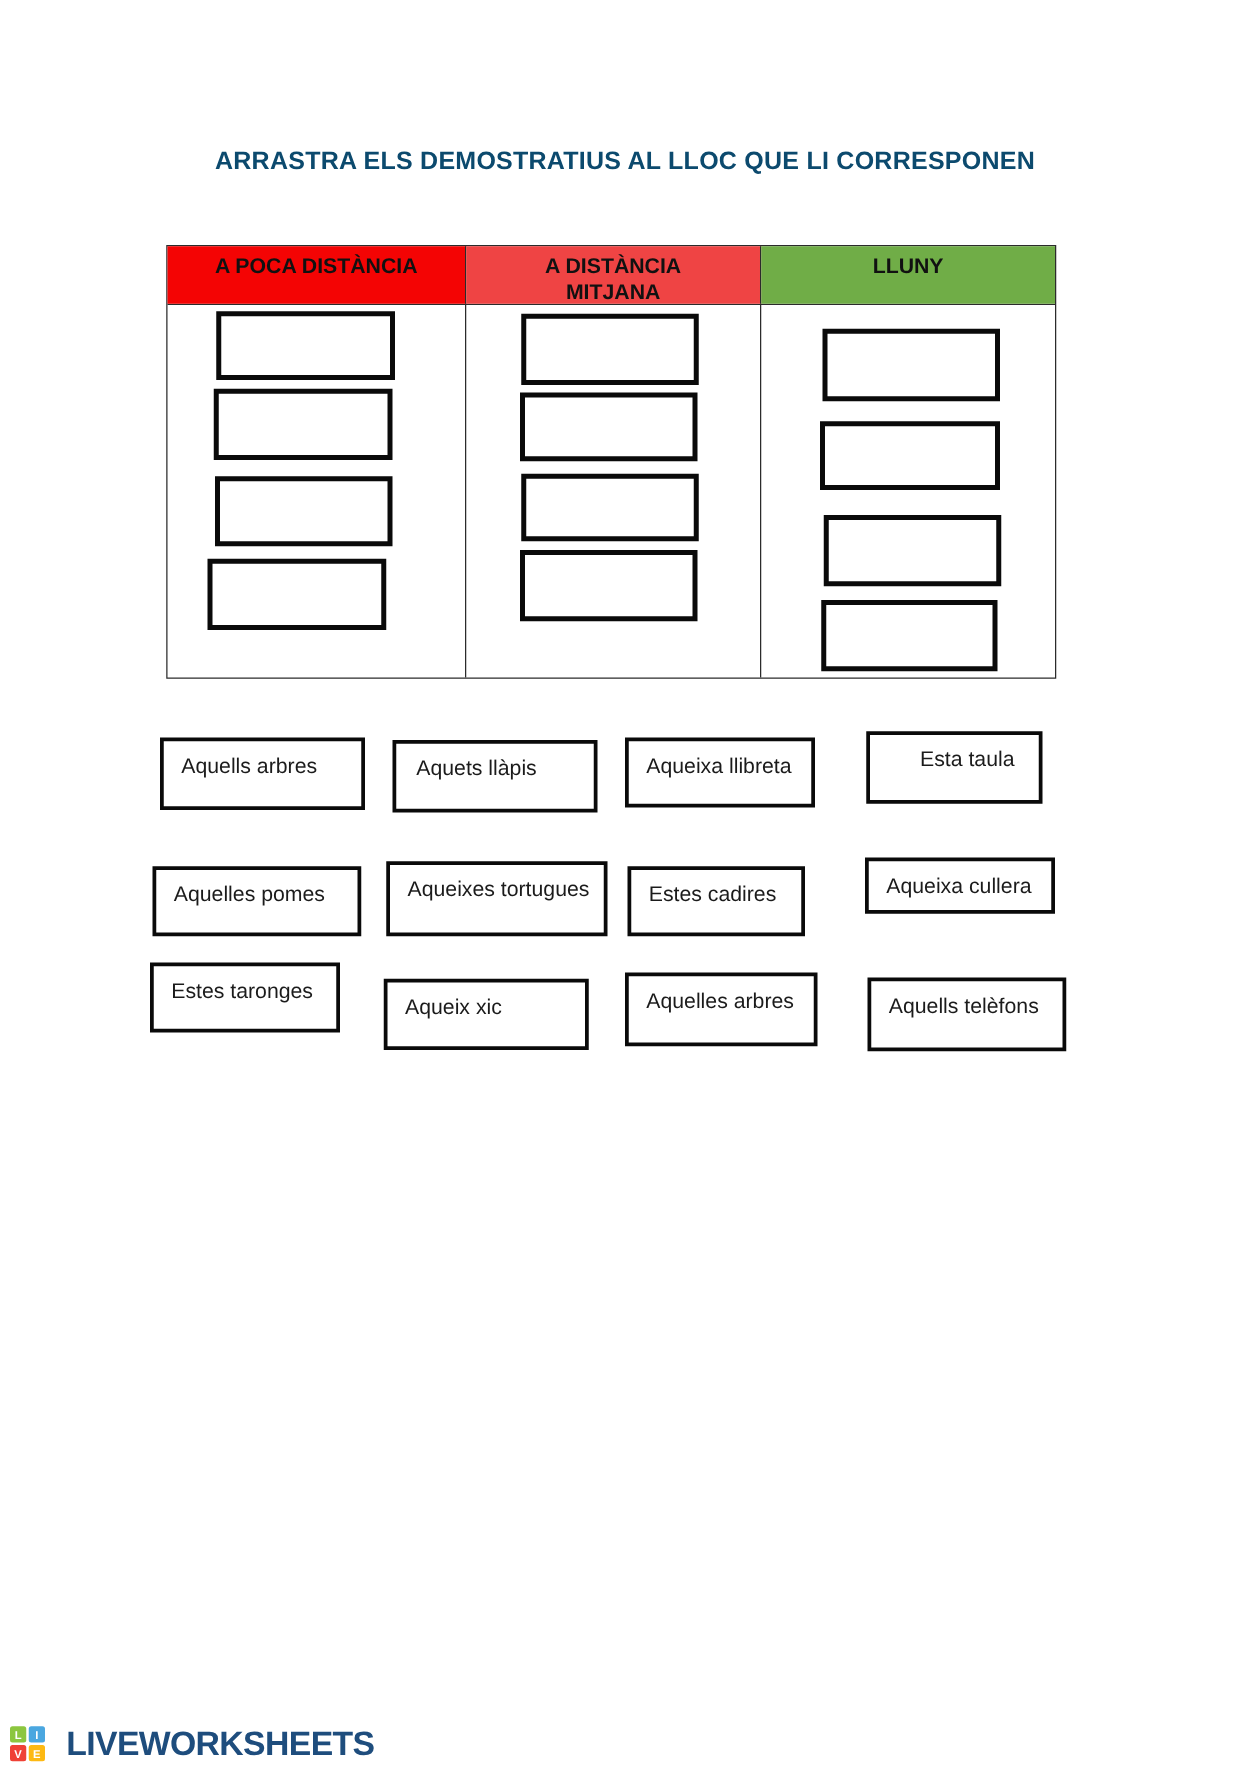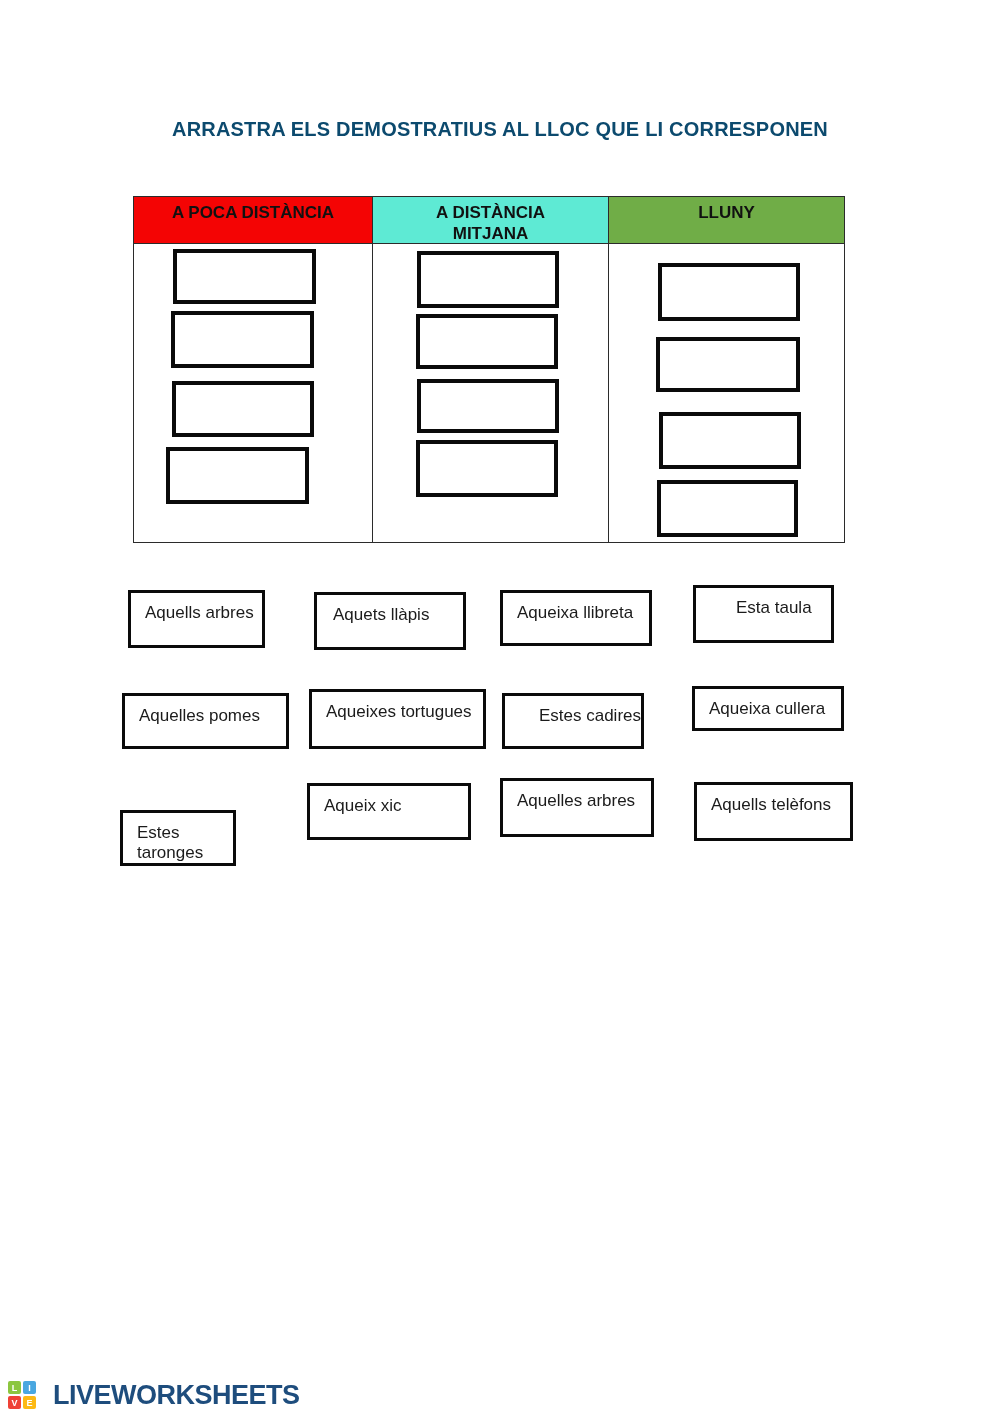--- a/index.html
+++ b/index.html
@@ -110,21 +110,21 @@
 </head>
 <body>
 
 <div class="page">
 
   <div class="title">ARRASTRA ELS DEMOSTRATIUS AL LLOC QUE LI CORRESPONEN</div>
 
   <div class="table-outer">
     <div class="header-row">
       <div class="header-cell hc1" style="background: rgb(244, 4, 4);">A POCA DISTÀNCIA</div>
-      <div class="header-cell hc2" style="background: #5eead4;">A DISTÀNCIA
+      <div class="header-cell hc2" style="background: #ef4444;">A DISTÀNCIA
 MITJANA</div>
       <div class="header-cell hc3" style="background: rgb(112, 173, 71);">LLUNY</div>
     </div>
     <div class="vdivider vd1"></div>
     <div class="vdivider vd2"></div>
   </div>
 
   <div class="drop-zone" style="left:173px;top:249px;width:143px;height:55px;"></div>
   <div class="drop-zone" style="left:171px;top:311px;width:143px;height:57px;"></div>
   <div class="drop-zone" style="left:172px;top:381px;width:142px;height:56px;"></div>
@@ -133,31 +133,31 @@
   <div class="drop-zone" style="left:417px;top:251px;width:142px;height:57px;"></div>
   <div class="drop-zone" style="left:416px;top:314px;width:142px;height:55px;"></div>
   <div class="drop-zone" style="left:417px;top:379px;width:142px;height:54px;"></div>
   <div class="drop-zone" style="left:416px;top:440px;width:142px;height:57px;"></div>
 
   <div class="drop-zone" style="left:658px;top:263px;width:142px;height:58px;"></div>
   <div class="drop-zone" style="left:656px;top:337px;width:144px;height:55px;"></div>
   <div class="drop-zone" style="left:659px;top:412px;width:142px;height:57px;"></div>
   <div class="drop-zone" style="left:657px;top:480px;width:141px;height:57px;"></div>
 
-  <div class="drag-item" style="left:128px;top:590px;width:137px;height:58px;">Aquells arbres</div>
-  <div class="drag-item" style="left:314px;top:592px;width:152px;height:58px;padding-left:16px;">Aquets llàpis</div>
+  <div class="drag-item" style="left:128px;top:590px;width:164px;height:58px;">Aquells arbres</div>
+  <div class="drag-item" style="left:314px;top:592px;width:164px;height:58px;padding-left:16px;">Aquets llàpis</div>
   <div class="drag-item" style="left:500px;top:590px;width:152px;height:56px;">Aqueixa llibreta</div>
   <div class="drag-item" style="left:693px;top:585px;width:141px;height:58px;padding-left:40px;">Esta taula</div>
 
   <div class="drag-item" style="left:122px;top:693px;width:167px;height:56px;">Aquelles pomes</div>
   <div class="drag-item" style="left:309px;top:689px;width:177px;height:60px;">Aqueixes tortugues</div>
-  <div class="drag-item" style="left:502px;top:693px;width:142px;height:56px;text-align:right;">Estes cadires</div>
+  <div class="drag-item" style="left:502px;top:693px;width:142px;height:56px;">Estes cadires</div>
   <div class="drag-item" style="left:692px;top:686px;width:152px;height:45px;">Aqueixa cullera</div>
 
-  <div class="drag-item" style="left:120px;top:810px;width:116px;height:56px;">Estes taronges</div>
+  <div class="drag-item" style="left:120px;top:770px;width:152px;height:56px;">Estes taronges</div>
   <div class="drag-item" style="left:307px;top:783px;width:164px;height:57px;">Aqueix xic</div>
   <div class="drag-item" style="left:500px;top:778px;width:154px;height:59px;">Aquelles arbres</div>
   <div class="drag-item" style="left:694px;top:782px;width:159px;height:59px;">Aquells telèfons</div>
 
   <div class="logo">
     <div class="logo-grid">
       <div class="logo-sq" style="background: rgb(140, 198, 63);">L</div>
       <div class="logo-sq" style="background: rgb(74, 167, 224);">I</div>
       <div class="logo-sq" style="background: rgb(239, 65, 54);">V</div>
       <div class="logo-sq" style="background: rgb(253, 185, 19);">E</div>

